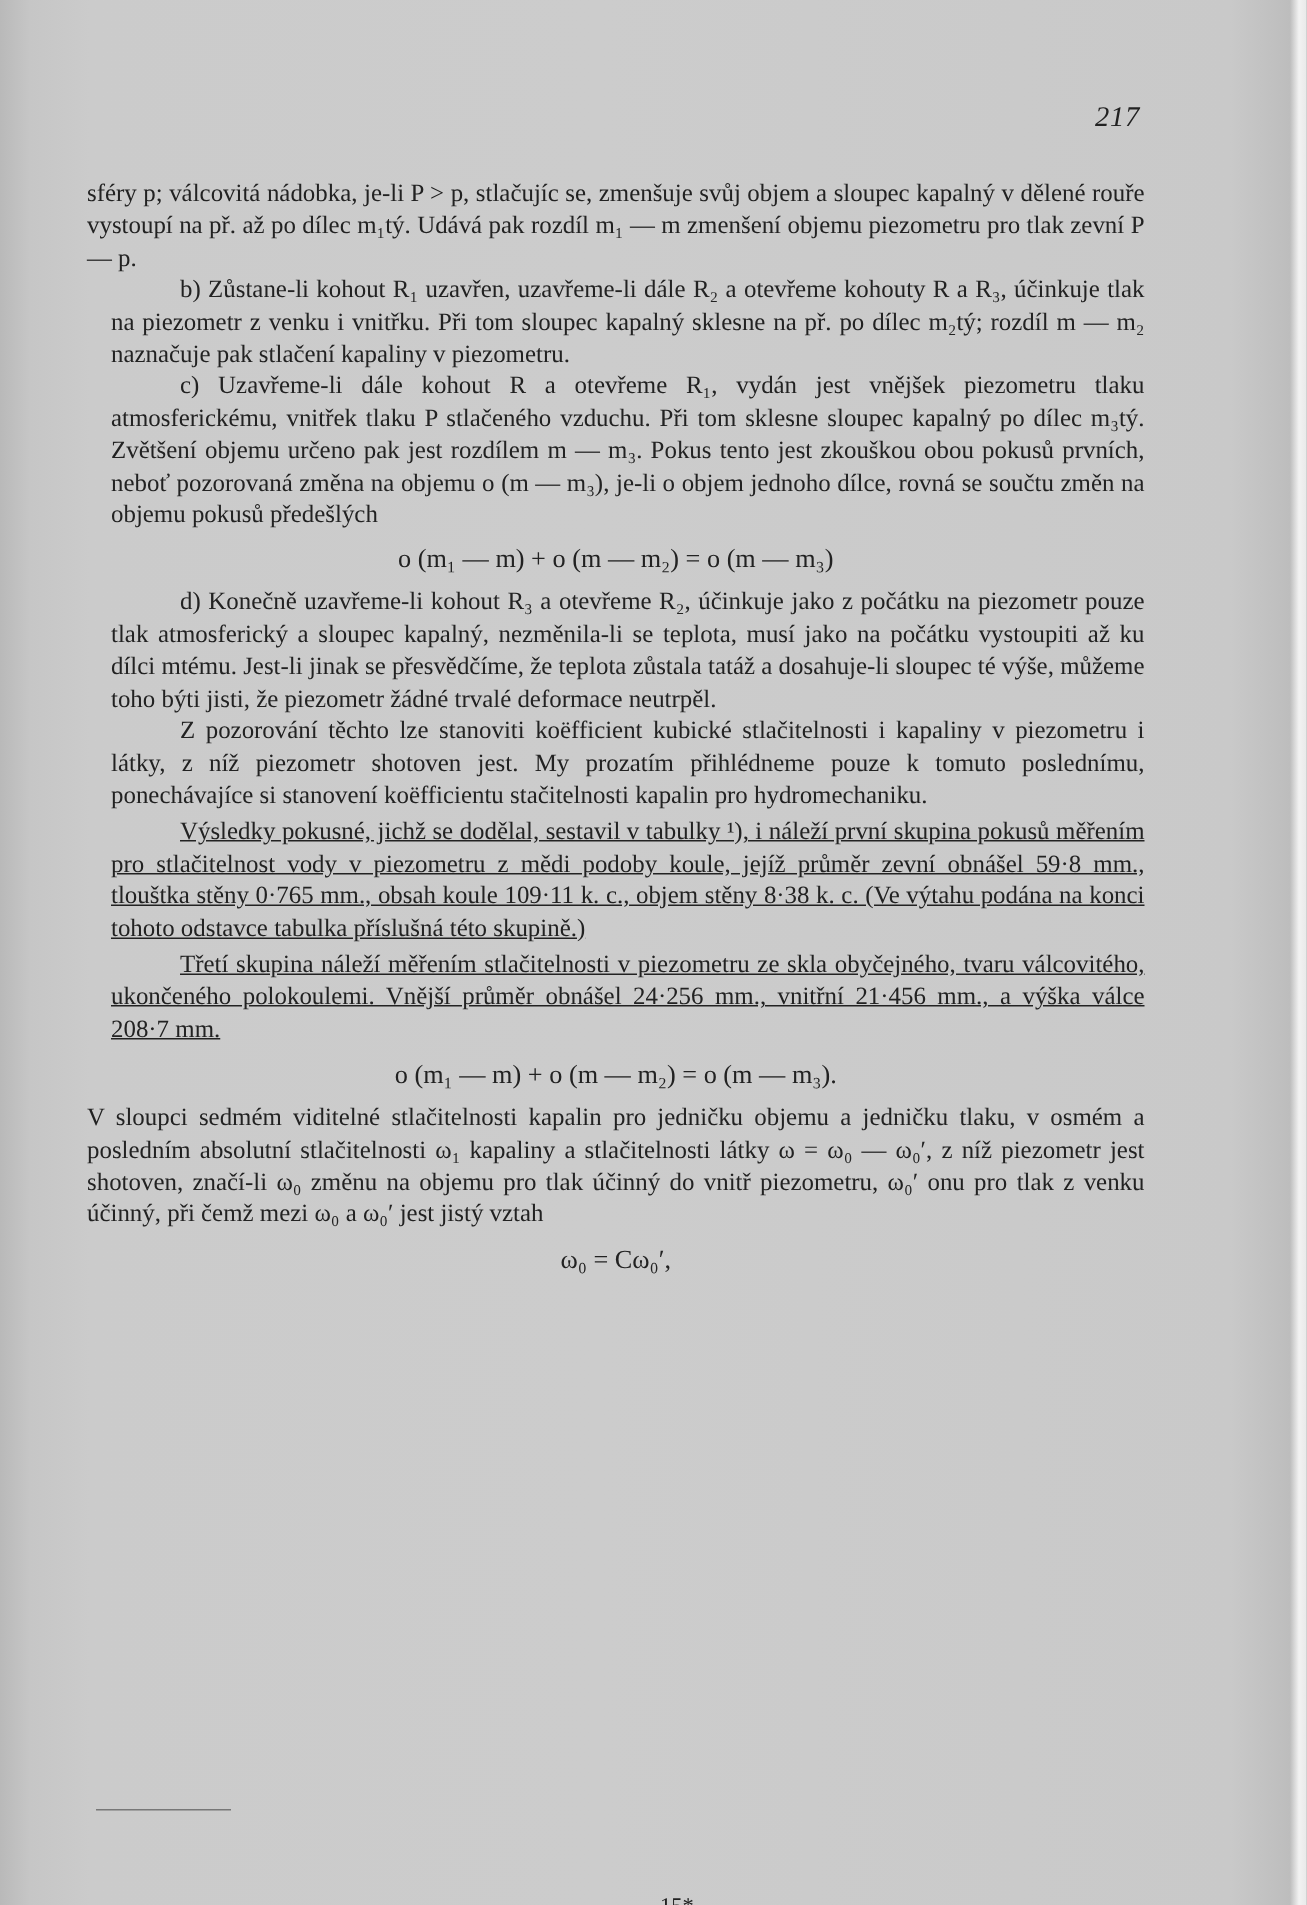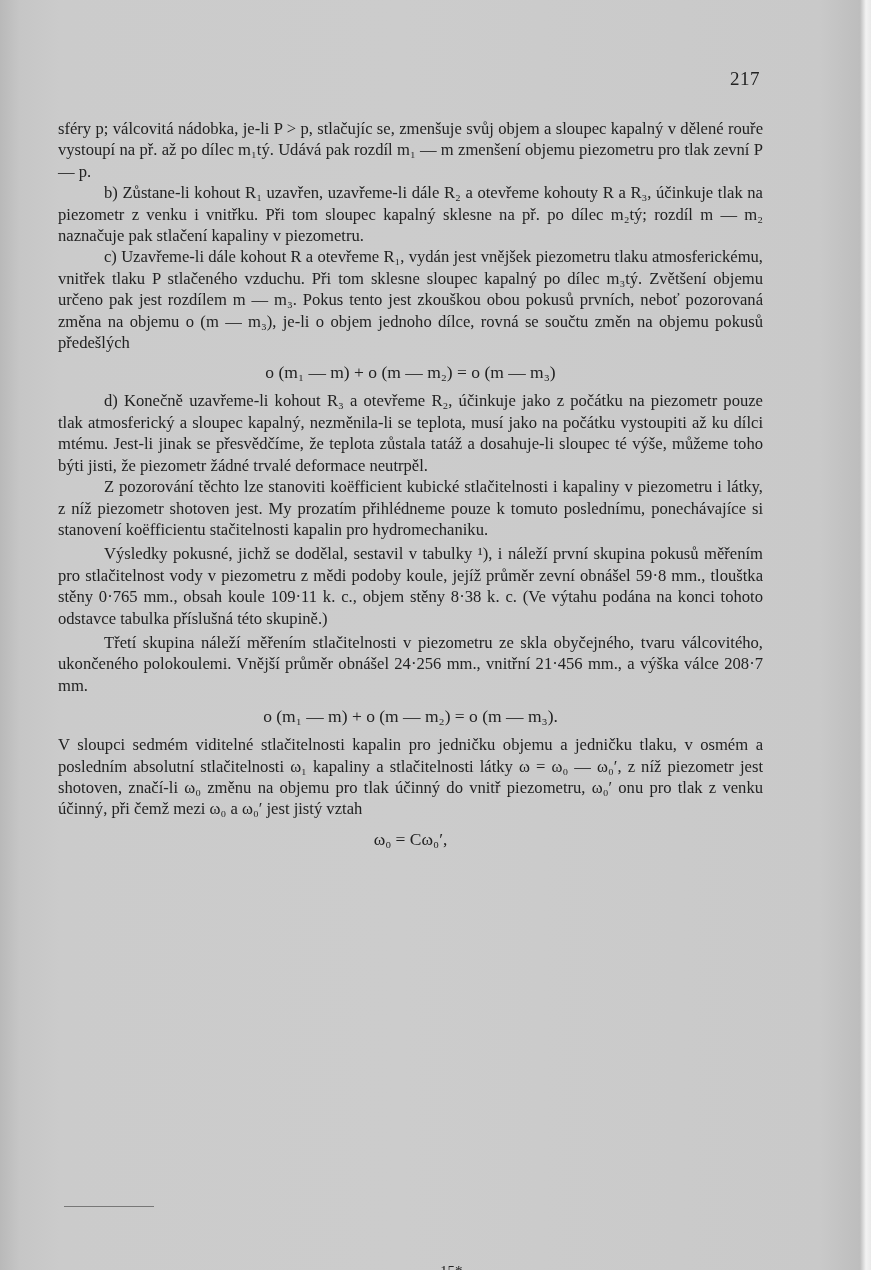--- a/index.html
+++ b/index.html
@@ -20,39 +20,42 @@
       left: 0; top: 0;
       width: 871px; height: 1270px;
       background: linear-gradient(90deg, #b9b9b9 0px, #c6c6c6 20px, #cbcbcb 60px, #cccccc 400px, #c9c9c9 820px, #bdbdbd 860px, #f2f2f2 866px, #e9e9e9 871px);
     }
     .page-number {
       position: absolute;
       top: 68px;
       left: 730px;
       font-size: 19px;
       letter-spacing: 0.5px;
+      font-style: italic;
     }
     .body-text {
       position: absolute;
       left: 58px;
       top: 118px;
       width: 705px;
       font-size: 16.6px;
       line-height: 21.4px;
       text-align: justify;
     }
     .body-text p {
       margin: 0;
       text-indent: 0;
     }
     .body-text p.ind {
       text-indent: 46px;
+      margin-left: 16px;
     }
     .body-text p.gap-top {
       margin-top: 3px;
+      text-decoration: underline;
     }
     .formula {
       text-align: center;
       font-size: 17.5px;
       margin: 7px 0 6px 0;
       line-height: 24px;
     }
     .formula.last {
       margin: 8px 0 6px 0;
     }

